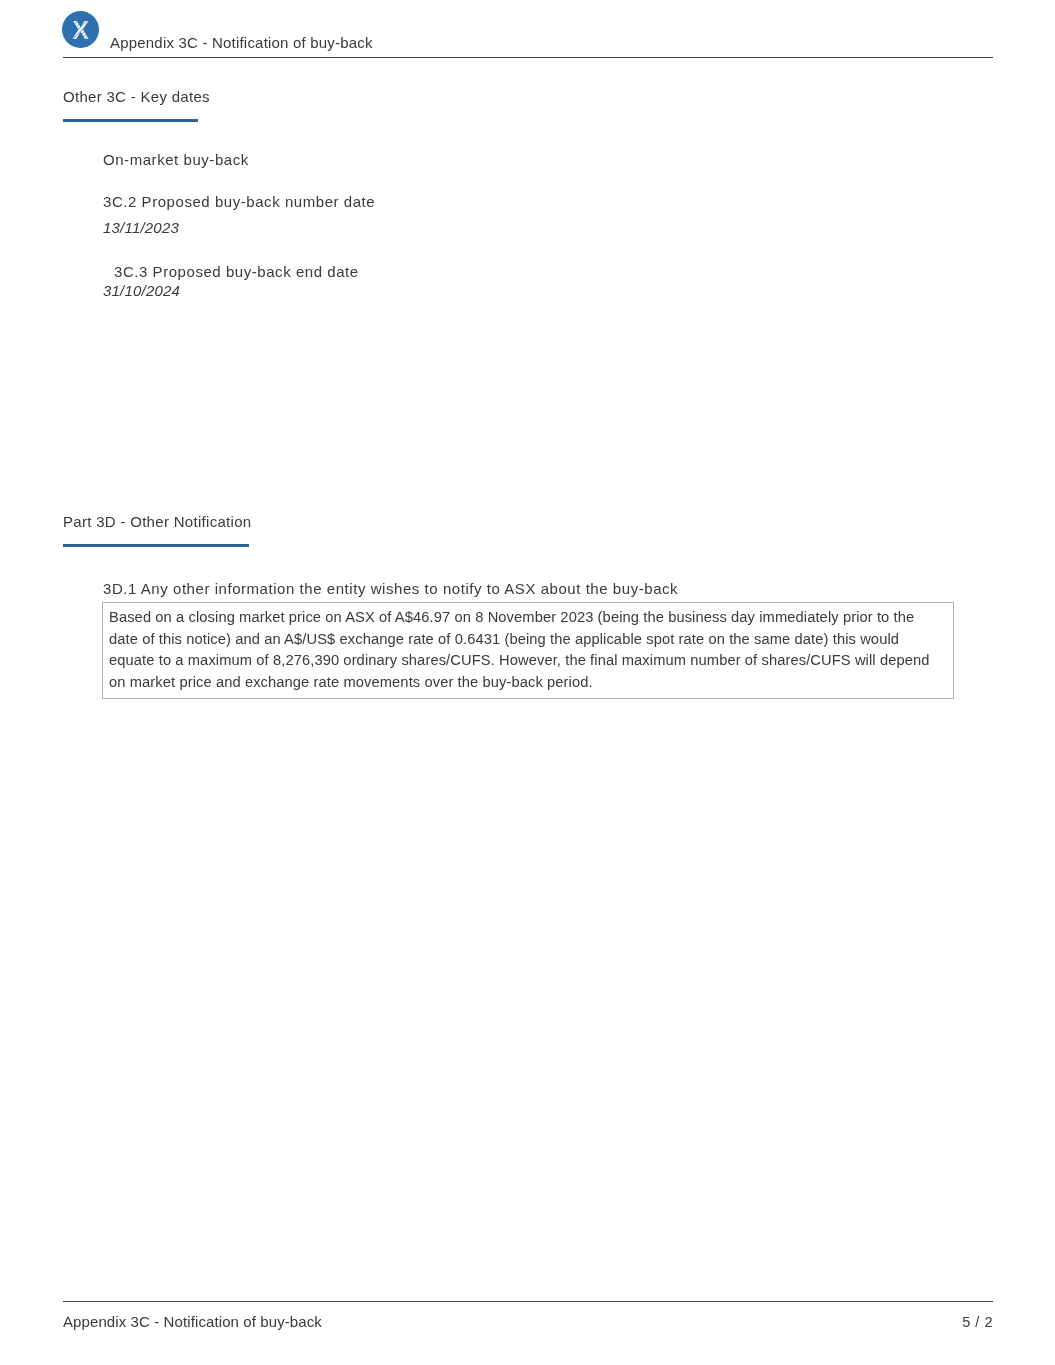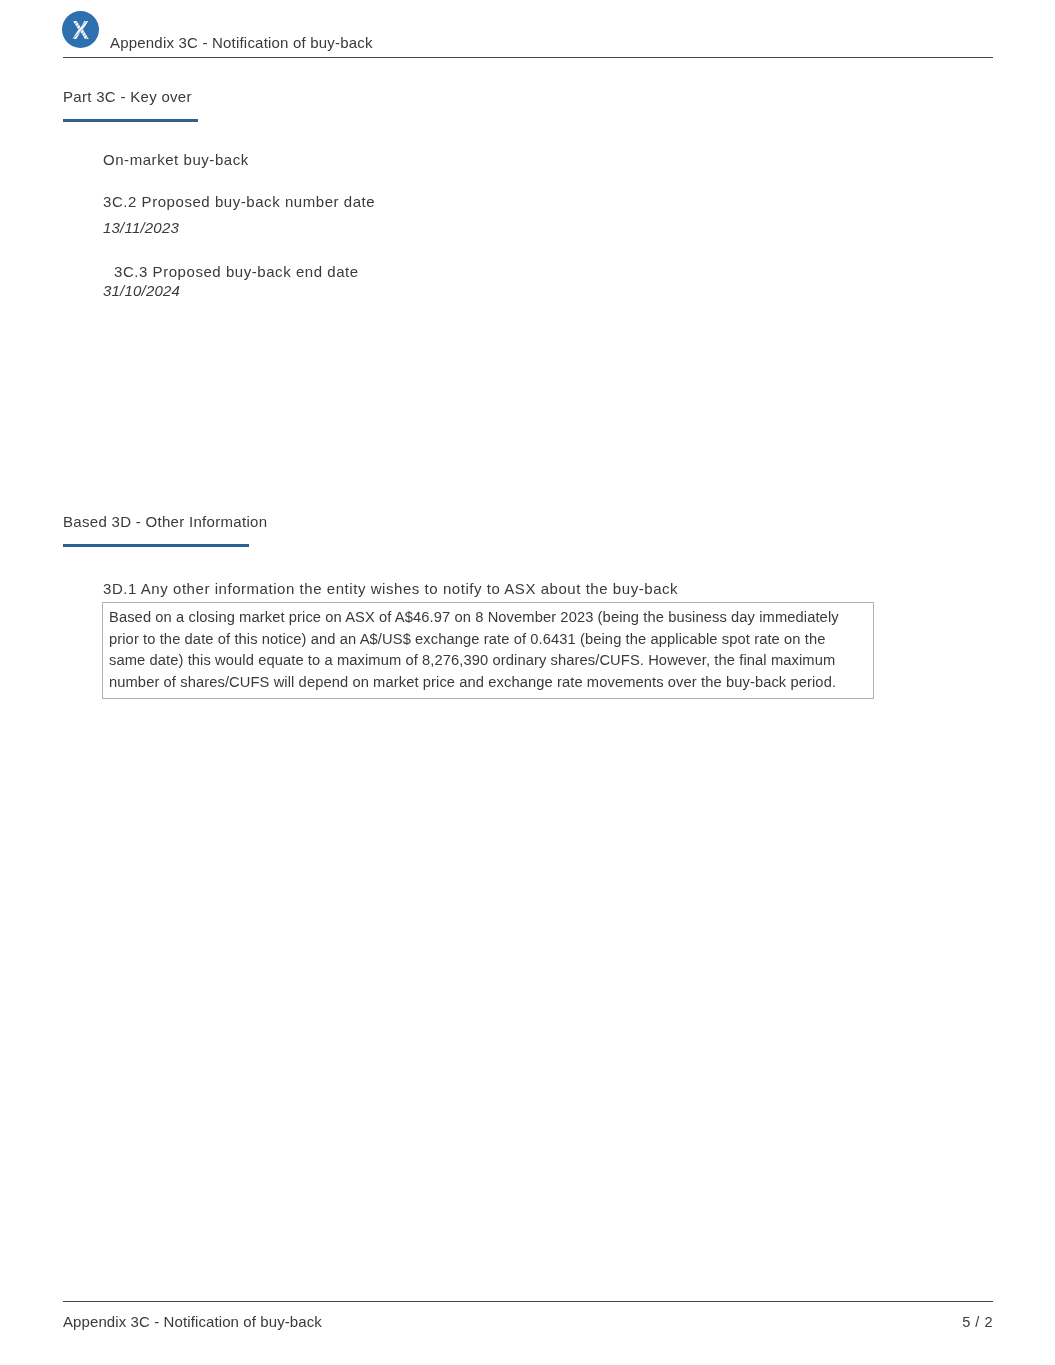--- a/index.html
+++ b/index.html
@@ -48,21 +48,21 @@
   #line-onmarket { top: 151px; }
   #q2-label { top: 193px; }
   #q2-value { top: 219px; }
   #q3-label { top: 263px; margin-left: 11px; }
   #q3-value { top: 282px; text-align: center; }
   #q1-label { top: 580px; }
 
   
   .answer-box {
     position: absolute; left: 102px; top: 602px;
-    width: 772px; box-sizing: border-box;
+    width: 852px; box-sizing: border-box;
     border: 1px solid #b3b3b3;
     padding: 4px 8px 5px 6px;
     font-size: 14.7px; line-height: 21.6px; letter-spacing: 0.1px;
     color: #3a3a3a;
   }
 
   
   .footer-rule {
     position: absolute; left: 63px; top: 1301px; width: 930px;
     border-top: 1px solid #454545; height: 0;
@@ -90,34 +90,34 @@
         </pattern>
       </defs>
       <circle cx="18.5" cy="18.5" r="18.5" fill="#2e6fae"></circle>
       <text x="18.5" y="27.5" text-anchor="middle" font-family="'Liberation Sans', sans-serif" font-size="25" font-weight="bold" fill="url(#hatch)">X</text>
     </svg>
     <div class="header-title">Appendix 3C - Notification of buy-back</div>
     <div class="header-rule"></div>
   </div>
 
   <div>
-    <div class="sec-heading" id="p3c-heading">Part 3C - Key over</div>
+    <div class="sec-heading" id="p3c-heading">Other 3C - Key dates</div>
     <div class="sec-underline" id="p3c-underline"></div>
 
     <div class="q-label" id="line-onmarket">On-market buy-back</div>
 
     <div class="q-label" id="q2-label">3C.2 Proposed buy-back number date</div>
     <div class="q-value" id="q2-value">13/11/2023</div>
 
     <div class="q-label" id="q3-label">3C.3 Proposed buy-back end date</div>
     <div class="q-value" id="q3-value">31/10/2024</div>
   </div>
 
   <div>
-    <div class="sec-heading" id="p3d-heading">Based 3D - Other Information</div>
+    <div class="sec-heading" id="p3d-heading">Part 3D - Other Notification</div>
     <div class="sec-underline" id="p3d-underline"></div>
 
     <div class="q-label" id="q1-label">3D.1 Any other information the entity wishes to notify to ASX about the buy-back</div>
 
     <div class="answer-box">Based on a closing market price on ASX of A$46.97 on 8 November 2023 (being the business day immediately prior to the date of this notice) and an A$/US$ exchange rate of 0.6431 (being the applicable spot rate on the same date) this would equate to a maximum of 8,276,390 ordinary shares/CUFS. However, the final maximum number of shares/CUFS will depend on market price and exchange rate movements over the buy-back period.</div>
   </div>
 
   <div>
     <div class="footer-rule"></div>
     <div class="footer-title">Appendix 3C - Notification of buy-back</div>

